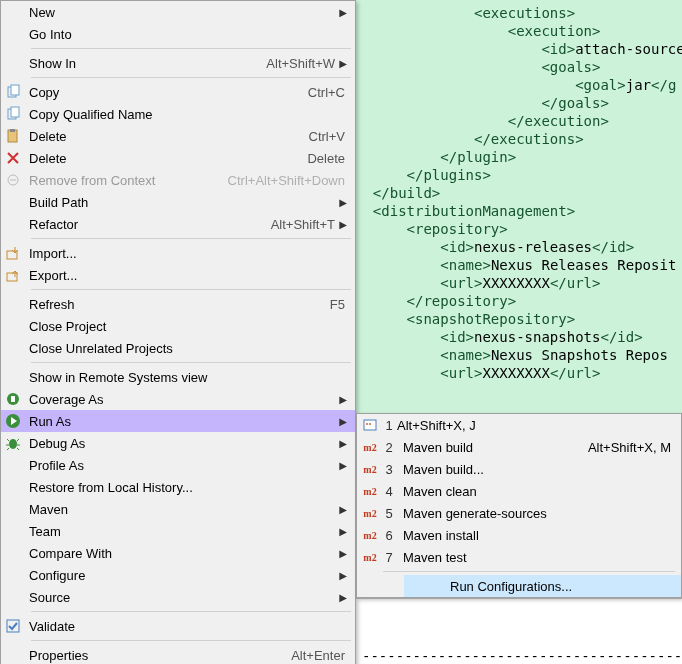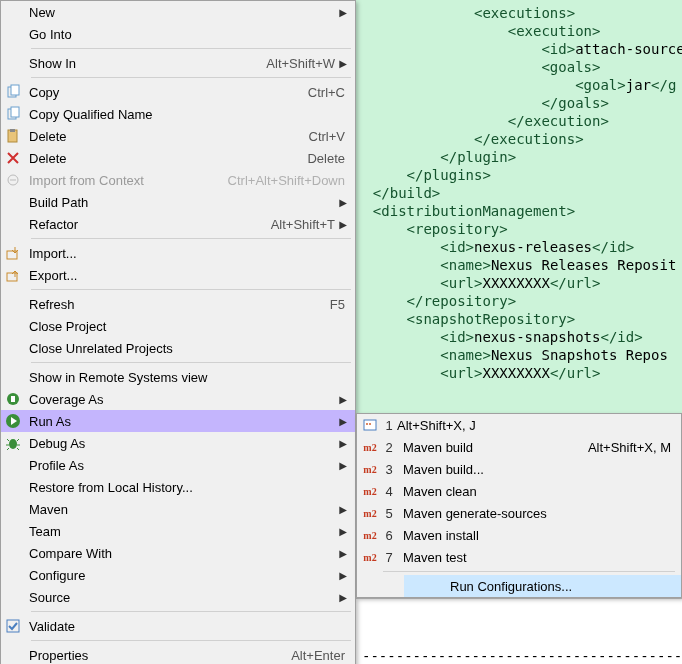--- a/index.html
+++ b/index.html
@@ -170,21 +170,21 @@
     <span class="lbl">Delete</span>
       <span class="shortcut">Delete</span>
   </div>
   <div class="menu-row disabled">
     <span class="icon-cell">
       <svg width="16" height="16">
           <circle cx="8" cy="8" r="5" fill="none" stroke="#bbb"></circle>
           <path d="M5 8 h6" stroke="#bbb"></path>
         </svg>
     </span>
-    <span class="lbl">Import from Context</span>
+    <span class="lbl">Remove from Context</span>
       <span class="shortcut">Ctrl+Alt+Shift+Down</span>
   </div>
   <div class="menu-row">
     <span class="icon-cell"></span>
       <span class="lbl">Build Path</span>
     <span class="submenu-arrow">▶</span>
   </div>
   <div class="menu-row">
     <span class="icon-cell"></span>
       <span class="lbl">Refactor</span>

